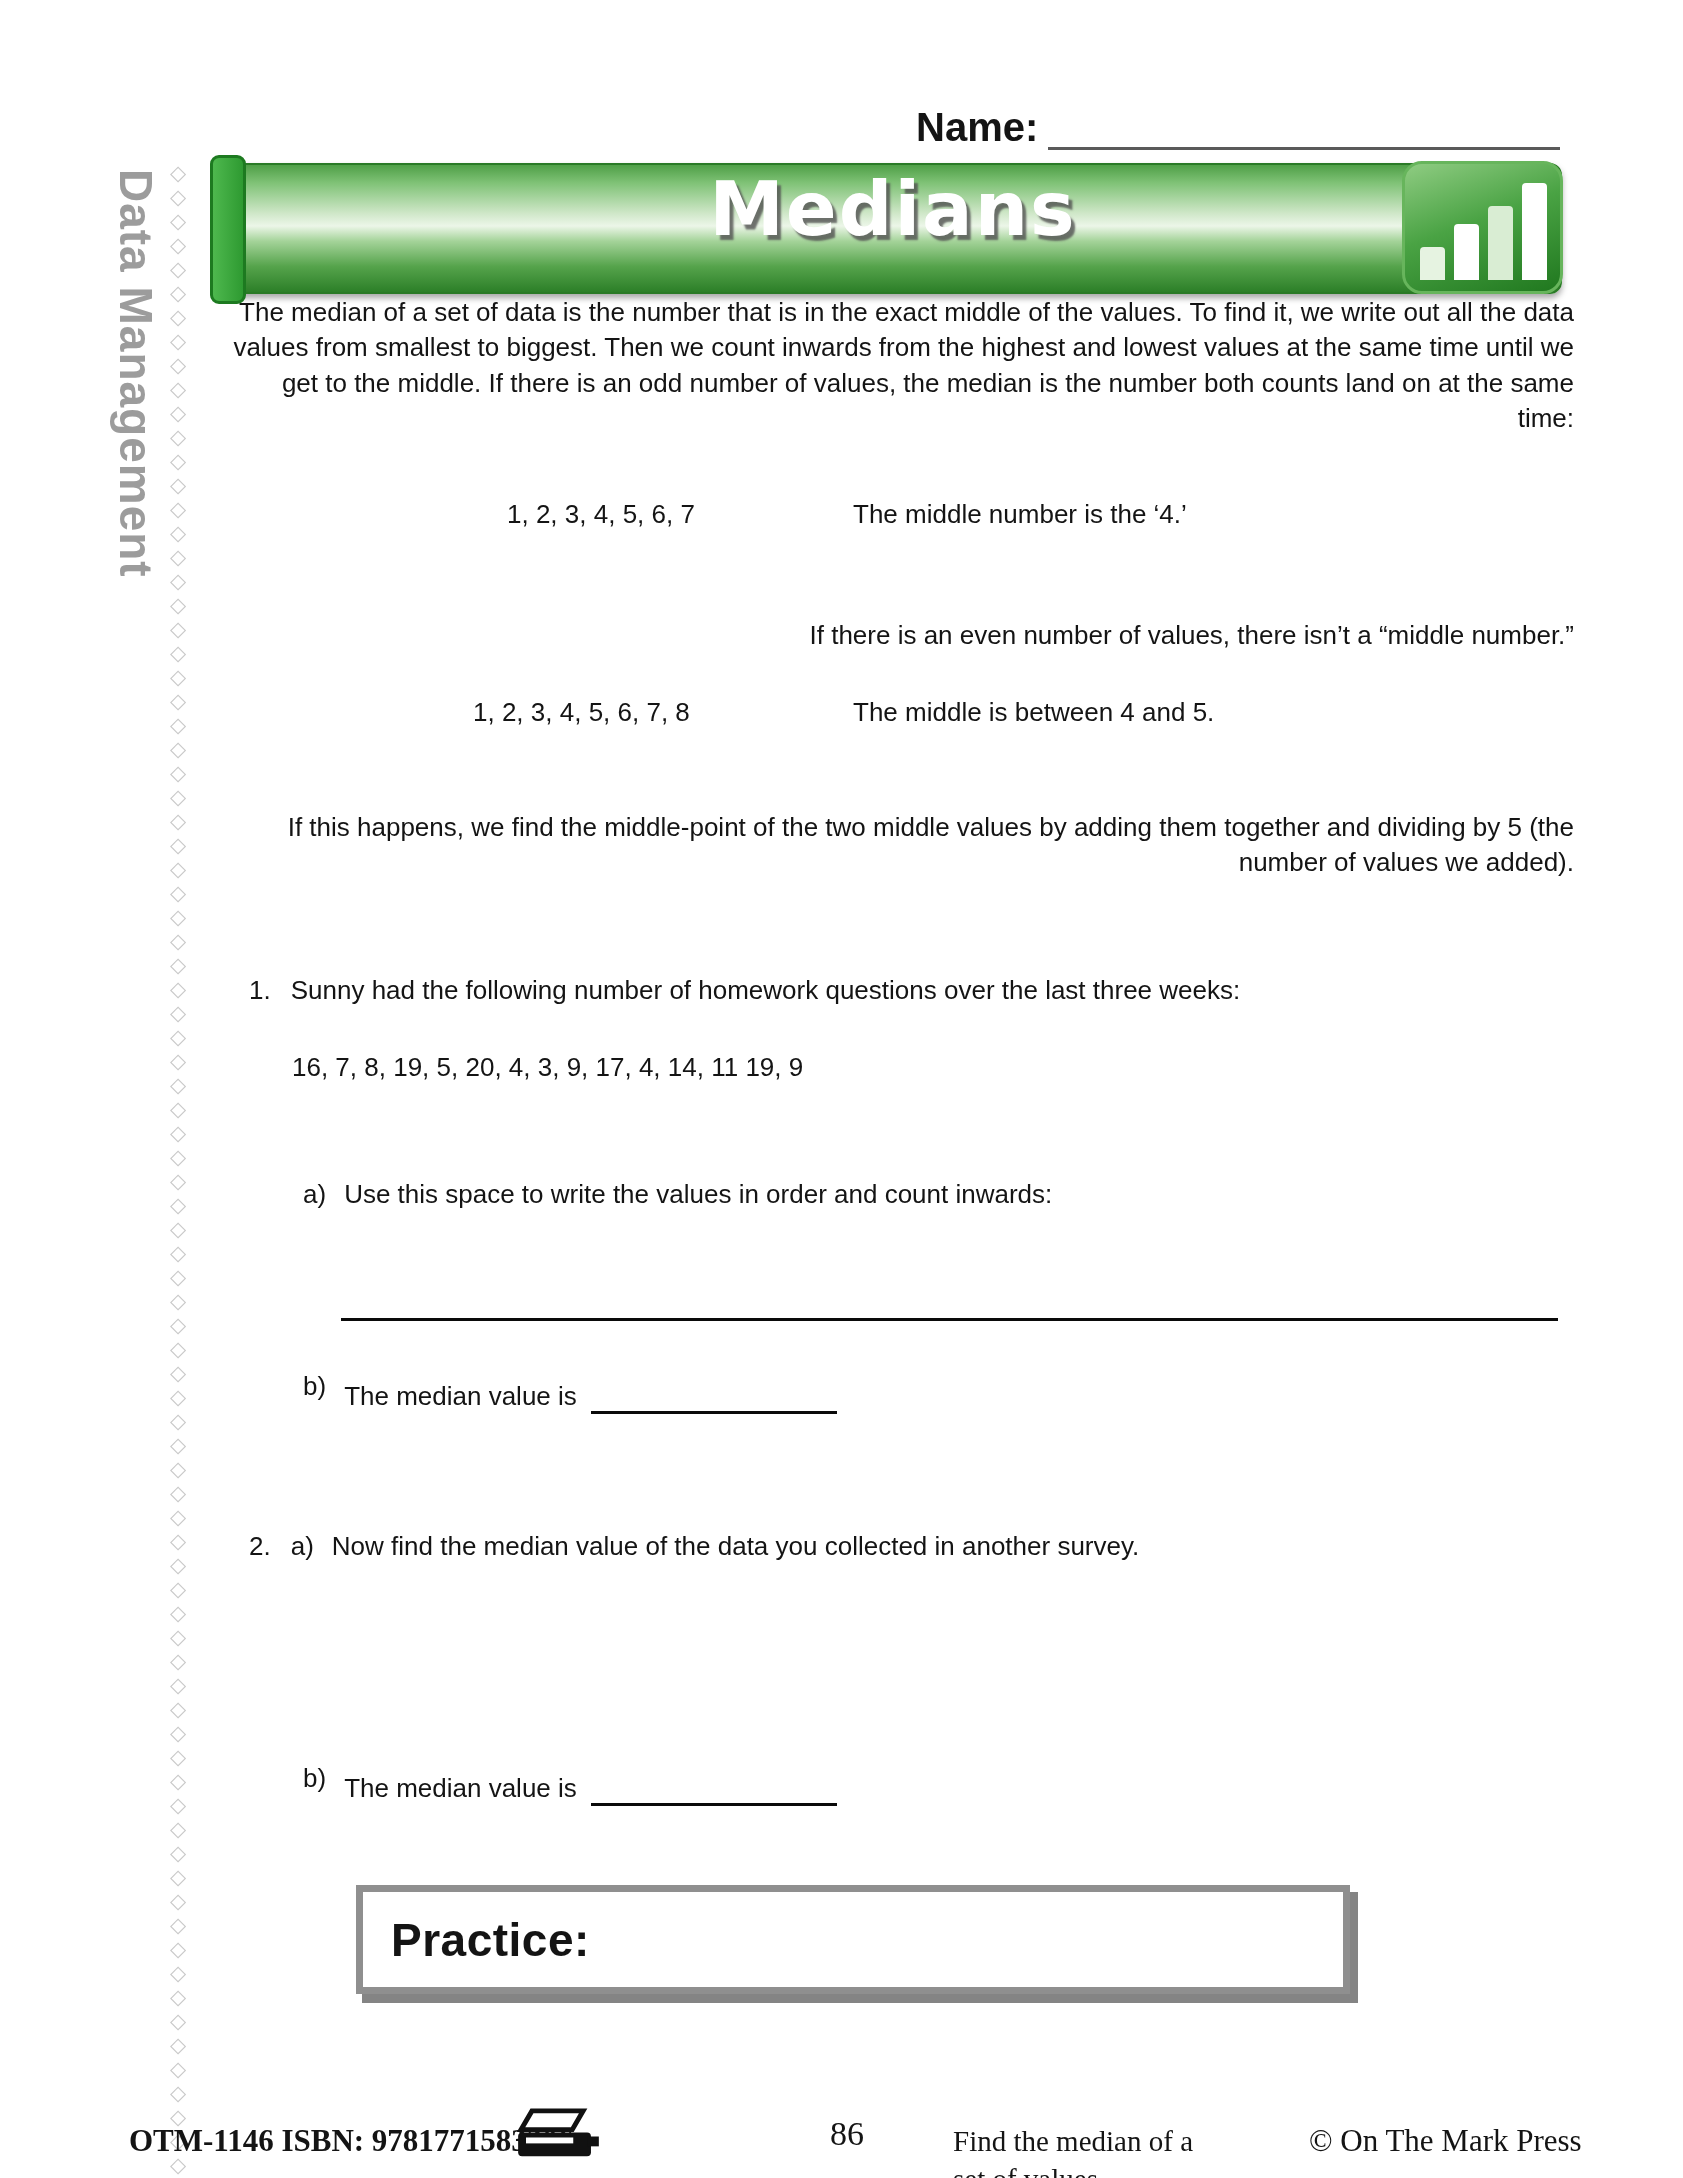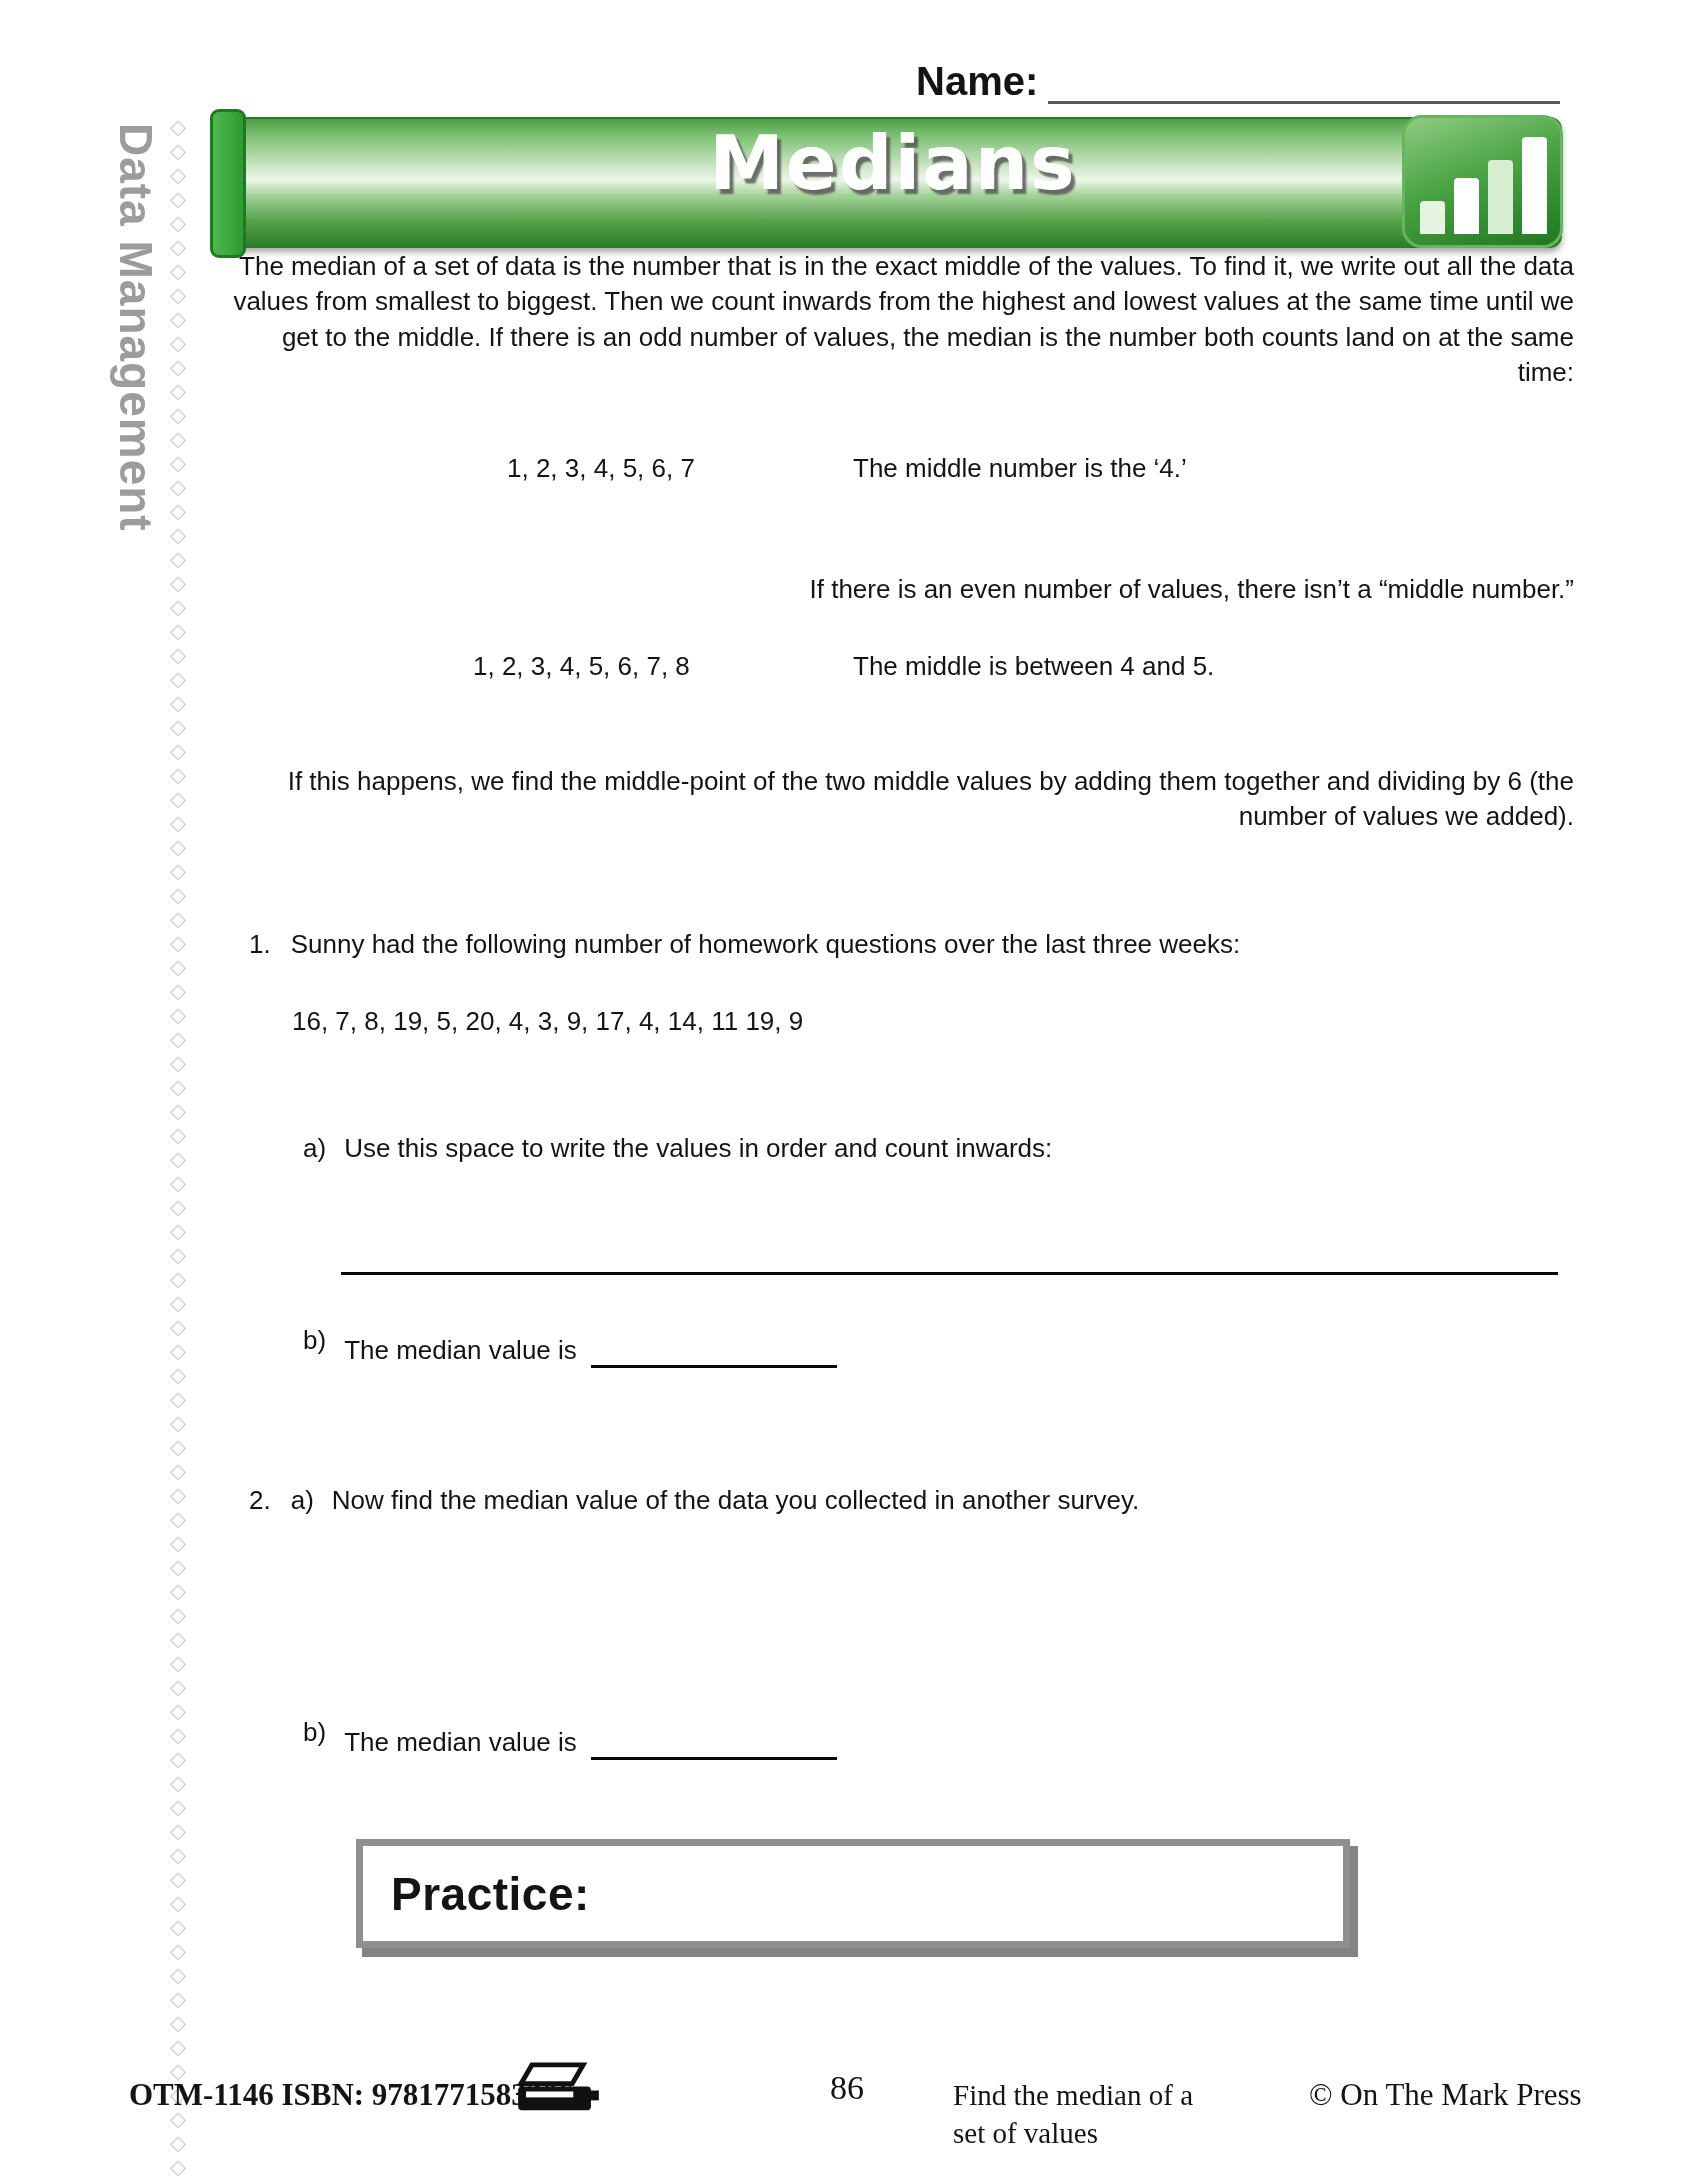--- a/index.html
+++ b/index.html
@@ -1,20 +1,20 @@
 <!DOCTYPE html>
 <html><head>
 <meta charset="utf-8">
 <style>
   html, body { margin:0; padding:0; background:#ffffff; }
   .page {
     position:relative; width:1683px; height:2178px; background:#ffffff;
     font-family:"Liberation Sans", sans-serif; color:#141414; overflow:hidden;
   }
-  .abs { position:absolute; }
+  .abs { position:absolute;margin-top:46px; }
   .bodytext { font-size:26px; line-height:1.36;text-align:right; }
 
   
   .name-row { left:916px; top:55px; width:644px; display:flex; align-items:flex-end; }
   .name-label { font-weight:bold; font-size:40px; }
   .name-line { flex:1; margin-left:10px; border-bottom:3px solid #5a5a5a; height:46px; }
 
   
   .chain {
     left:168px; top:115px; writing-mode:vertical-rl; text-orientation:upright;
@@ -126,21 +126,21 @@
   <div class="abs bodytext" id="p1">The median of a set of data is the number that is in the exact middle of the values. To find it, we write out all the data values from smallest to biggest. Then we count inwards from the highest and lowest values at the same time until we get to the middle. If there is an odd number of values, the median is the number both counts land on at the same time:</div>
 
   <div class="abs bodytext" id="ex1-vals">1, 2, 3, 4, 5, 6, 7</div>
   <div class="abs bodytext" id="ex1-note">The middle number is the ‘4.’</div>
 
   <div class="abs bodytext" id="p2">If there is an even number of values, there isn’t a “middle number.”</div>
 
   <div class="abs bodytext" id="ex2-vals">1, 2, 3, 4, 5, 6, 7, 8</div>
   <div class="abs bodytext" id="ex2-note">The middle is between 4 and 5.</div>
 
-  <div class="abs bodytext" id="p3">If this happens, we find the middle-point of the two middle values by adding them together and dividing by 6 (the number of values we added).</div>
+  <div class="abs bodytext" id="p3">If this happens, we find the middle-point of the two middle values by adding them together and dividing by 5 (the number of values we added).</div>
 
   <div class="abs bodytext qrow" id="q1">
     <span class="qnum">1.</span>
     <span>Sunny had the following number of homework questions over the last three weeks:</span>
   </div>
 
   <div class="abs bodytext" id="q1-data">16, 7, 8, 19, 5, 20, 4, 3, 9, 17, 4, 14, 11 19, 9</div>
 
   <div class="abs bodytext qrow" id="q1a">
     <span class="qsub">a)</span>

